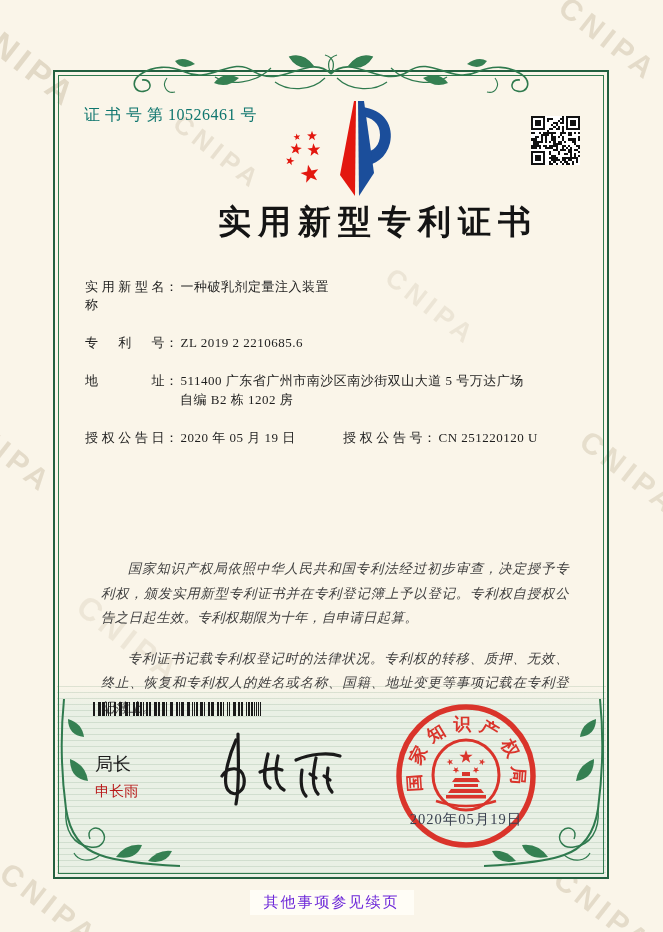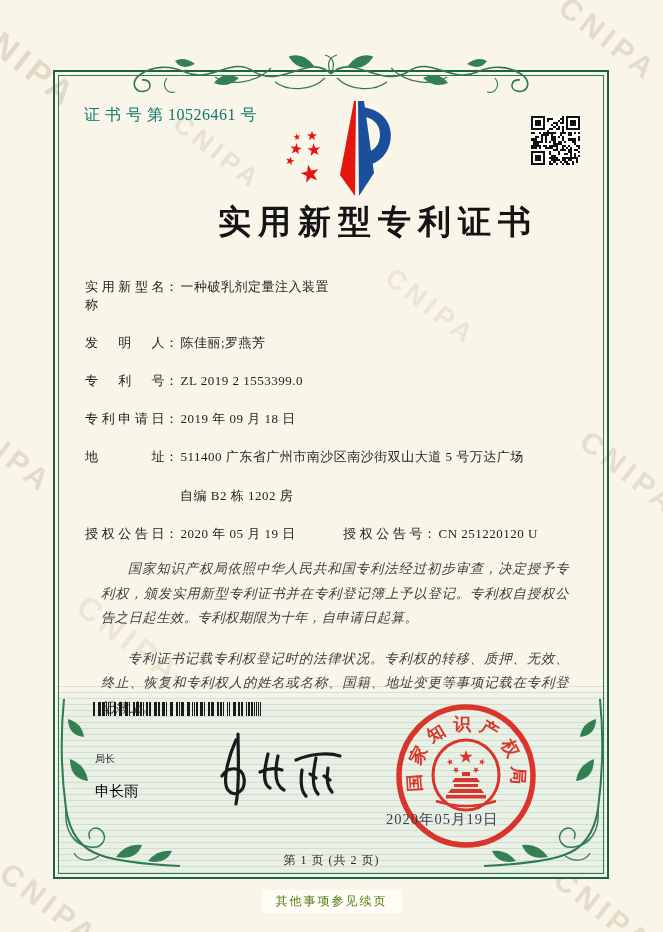--- a/index.html
+++ b/index.html
@@ -28,41 +28,41 @@
   .qr{position:absolute;left:531px;top:116px;width:49px;height:49px;}
   .logo{position:absolute;left:281px;top:97px;width:116px;height:102px;}
 
   .title{position:absolute;left:55px;top:200px;width:639px;text-align:center;
       font-size:33px;font-weight:700;letter-spacing:7px;text-indent:7px;color:#141414;}
 
   .fields{position:absolute;left:85px;top:278px;width:505px;font-size:13px;color:#1e1e1e;}
   .frow{position:relative;margin-bottom:20px;min-height:17px;letter-spacing:.5px;}
   .flabel{display:inline-block;width:80px;text-align:justify;text-align-last:justify;vertical-align:top;}
   .fcolon{margin-right:2px;}
-  .addr2{margin-left:95px;margin-top:21px;}
+  .addr2{margin-left:95px;margin-top:1px;}
   .fpair2{position:absolute;left:258px;top:0;}
   .frow-last{margin-top:18px;}
 
   .body-text{position:absolute;left:85px;top:541px;width:500px;}
   .para{text-indent:2em;text-align:justify;font-size:13.4px;line-height:24.5px;
       letter-spacing:.4px;color:#404040;margin:16px;font-style:italic;}
 
   .barcode{position:absolute;left:93px;top:702px;width:172px;height:14px;}
-  .director-title{position:absolute;left:95px;top:752px;font-size:10px;color:#1b1b1b;}
-  .director-name{position:absolute;left:95px;top:782px;font-size:14.5px;color:#000000;}
+  .director-title{position:absolute;left:95px;top:752px;font-size:18px;color:#1b1b1b;}
+  .director-name{position:absolute;left:95px;top:782px;font-size:14.5px;color:#b91c1c;}
   .signature{position:absolute;left:198px;top:726px;width:150px;height:88px;}
 
   .seal{position:absolute;left:396px;top:704px;width:140px;height:148px;}
-  .seal-date{position:absolute;left:386px;top:810px;width:160px;text-align:left;
+  .seal-date{position:absolute;left:386px;top:810px;width:160px;text-align:center;
       font-size:14.5px;color:#3a4150;letter-spacing:1px;}
 
   .page-info{position:absolute;left:55px;top:852px;width:553px;text-align:center;
       font-size:12px;color:#2b2b2b;letter-spacing:1px;}
   .cont-note{position:absolute;left:50%;transform:translateX(-50%);top:890px;
-      background:#fffdf6;padding:3px 14px;font-size:12px;color:#4d7c0f;letter-spacing:2px;white-space:nowrap;}
+      background:#fffdf6;padding:3px 14px;font-size:15px;color:#6d28d9;letter-spacing:2px;white-space:nowrap;}
 </style>
 </head>
 <body>
 
 <div class="page">
 
   <span class="wm" style="left:-16px;top:6px;font-size:34px;opacity:.55">CNIPA</span>
   <span class="wm" style="left:573px;top:-10px;font-size:30px;opacity:.5">CNIPA</span>
   <span class="wm" style="left:186px;top:108px;font-size:26px;opacity:.4">CNIPA</span>
   <span class="wm" style="left:398px;top:262px;font-size:27px;opacity:.3">CNIPA</span>
@@ -149,23 +149,21 @@
         <rect x="38" y="4" width="6" height="6"></rect>
         <rect x="4" y="38" width="6" height="6"></rect>
     </g>
     <path class="modules" fill="#111111" d="M30 0h2v2h-2zM16 2h2v2h-2zM18 2h2v2h-2zM20 2h2v2h-2zM28 2h2v2h-2zM30 2h2v2h-2zM16 4h2v2h-2zM26 4h2v2h-2zM30 4h2v2h-2zM22 6h2v2h-2zM24 6h2v2h-2zM28 6h2v2h-2zM30 6h2v2h-2zM20 8h2v2h-2zM24 8h2v2h-2zM22 10h2v2h-2zM26 10h2v2h-2zM30 10h2v2h-2zM18 12h2v2h-2zM20 12h2v2h-2zM24 12h2v2h-2zM26 12h2v2h-2zM30 12h2v2h-2zM16 14h2v2h-2zM30 14h2v2h-2zM0 16h2v2h-2zM2 16h2v2h-2zM8 16h2v2h-2zM12 16h2v2h-2zM14 16h2v2h-2zM16 16h2v2h-2zM18 16h2v2h-2zM20 16h2v2h-2zM22 16h2v2h-2zM28 16h2v2h-2zM30 16h2v2h-2zM32 16h2v2h-2zM36 16h2v2h-2zM38 16h2v2h-2zM42 16h2v2h-2zM46 16h2v2h-2zM10 18h2v2h-2zM12 18h2v2h-2zM14 18h2v2h-2zM16 18h2v2h-2zM20 18h2v2h-2zM28 18h2v2h-2zM36 18h2v2h-2zM38 18h2v2h-2zM4 20h2v2h-2zM6 20h2v2h-2zM10 20h2v2h-2zM14 20h2v2h-2zM20 20h2v2h-2zM22 20h2v2h-2zM26 20h2v2h-2zM30 20h2v2h-2zM46 20h2v2h-2zM0 22h2v2h-2zM2 22h2v2h-2zM4 22h2v2h-2zM10 22h2v2h-2zM14 22h2v2h-2zM20 22h2v2h-2zM22 22h2v2h-2zM30 22h2v2h-2zM36 22h2v2h-2zM38 22h2v2h-2zM40 22h2v2h-2zM42 22h2v2h-2zM46 22h2v2h-2zM2 24h2v2h-2zM4 24h2v2h-2zM6 24h2v2h-2zM8 24h2v2h-2zM10 24h2v2h-2zM14 24h2v2h-2zM18 24h2v2h-2zM22 24h2v2h-2zM26 24h2v2h-2zM28 24h2v2h-2zM32 24h2v2h-2zM40 24h2v2h-2zM42 24h2v2h-2zM2 26h2v2h-2zM4 26h2v2h-2zM6 26h2v2h-2zM22 26h2v2h-2zM24 26h2v2h-2zM26 26h2v2h-2zM28 26h2v2h-2zM42 26h2v2h-2zM0 28h2v2h-2zM2 28h2v2h-2zM4 28h2v2h-2zM6 28h2v2h-2zM8 28h2v2h-2zM12 28h2v2h-2zM14 28h2v2h-2zM18 28h2v2h-2zM20 28h2v2h-2zM22 28h2v2h-2zM24 28h2v2h-2zM30 28h2v2h-2zM32 28h2v2h-2zM36 28h2v2h-2zM44 28h2v2h-2zM46 28h2v2h-2zM0 30h2v2h-2zM2 30h2v2h-2zM4 30h2v2h-2zM8 30h2v2h-2zM14 30h2v2h-2zM16 30h2v2h-2zM18 30h2v2h-2zM20 30h2v2h-2zM24 30h2v2h-2zM30 30h2v2h-2zM34 30h2v2h-2zM38 30h2v2h-2zM46 30h2v2h-2zM22 32h2v2h-2zM24 32h2v2h-2zM28 32h2v2h-2zM30 32h2v2h-2zM32 32h2v2h-2zM36 32h2v2h-2zM38 32h2v2h-2zM42 32h2v2h-2zM44 32h2v2h-2zM18 34h2v2h-2zM26 34h2v2h-2zM36 34h2v2h-2zM38 34h2v2h-2zM46 34h2v2h-2zM18 36h2v2h-2zM26 36h2v2h-2zM32 36h2v2h-2zM34 36h2v2h-2zM38 36h2v2h-2zM42 36h2v2h-2zM20 38h2v2h-2zM22 38h2v2h-2zM38 38h2v2h-2zM42 38h2v2h-2zM46 38h2v2h-2zM18 40h2v2h-2zM20 40h2v2h-2zM22 40h2v2h-2zM24 40h2v2h-2zM30 40h2v2h-2zM32 40h2v2h-2zM34 40h2v2h-2zM36 40h2v2h-2zM38 40h2v2h-2zM40 40h2v2h-2zM42 40h2v2h-2zM44 40h2v2h-2zM20 42h2v2h-2zM22 42h2v2h-2zM24 42h2v2h-2zM26 42h2v2h-2zM30 42h2v2h-2zM32 42h2v2h-2zM36 42h2v2h-2zM38 42h2v2h-2zM44 42h2v2h-2zM18 44h2v2h-2zM22 44h2v2h-2zM28 44h2v2h-2zM32 44h2v2h-2zM34 44h2v2h-2zM40 44h2v2h-2zM44 44h2v2h-2zM18 46h2v2h-2zM20 46h2v2h-2zM24 46h2v2h-2zM30 46h2v2h-2zM34 46h2v2h-2zM36 46h2v2h-2zM40 46h2v2h-2z"></path>
   </svg>
 
   <div class="title">实用新型专利证书</div>
 
   <div class="fields">
     <div class="frow"><span class="flabel">实用新型名称</span><span class="fcolon">：</span><span class="fvalue">一种破乳剂定量注入装置</span></div>
-    <div class="frow"><span class="flabel">发明人</span><span class="fcolon">：</span><span class="fvalue">陈佳丽;罗燕芳</span></div>
-    <div class="frow"><span class="flabel">专利号</span><span class="fcolon">：</span><span class="fvalue">ZL 2019 2 1553399.0</span></div>
-    <div class="frow"><span class="flabel">专利申请日</span><span class="fcolon">：</span><span class="fvalue">2019 年 09 月 18 日</span></div>
+    <div class="frow"><span class="flabel">专利号</span><span class="fcolon">：</span><span class="fvalue">ZL 2019 2 2210685.6</span></div>
     <div class="frow"><span class="flabel">地址</span><span class="fcolon">：</span><span class="fvalue">511400 广东省广州市南沙区南沙街双山大道 5 号万达广场</span>
       <div class="addr2">自编 B2 栋 1202 房</div>
     </div>
     <div class="frow frow-last"><span class="flabel">授权公告日</span><span class="fcolon">：</span><span class="fvalue">2020 年 05 月 19 日</span>
       <span class="fpair2"><span class="flabel">授权公告号</span><span class="fcolon">：</span><span class="fvalue">CN 251220120 U</span></span>
     </div>
   </div>
 
   <div class="body-text">
     <p class="para">国家知识产权局依照中华人民共和国专利法经过初步审查，决定授予专利权，颁发实用新型专利证书并在专利登记簿上予以登记。专利权自授权公告之日起生效。专利权期限为十年，自申请日起算。</p>
@@ -259,16 +257,15 @@
         <path d="M56,78 L84,78 L81,74 L59,74 Z"></path>
         <rect x="58" y="80" width="24" height="3"></rect>
         <path d="M52,89 L88,89 L85,85 L55,85 Z"></path>
         <rect x="50" y="91" width="40" height="3.5"></rect>
         <path d="M40,97 Q70,107 100,97" fill="none" stroke="#d9251c" stroke-width="2.5"></path>
       </g>
     </g>
   </svg>
   <div class="seal-date">2020年05月19日</div>
 
-  <div class="page-info">第 1 页 (共 2 页)</div>
   <div class="cont-note">其他事项参见续页</div>
 
 </div>
 
 </body></html>

